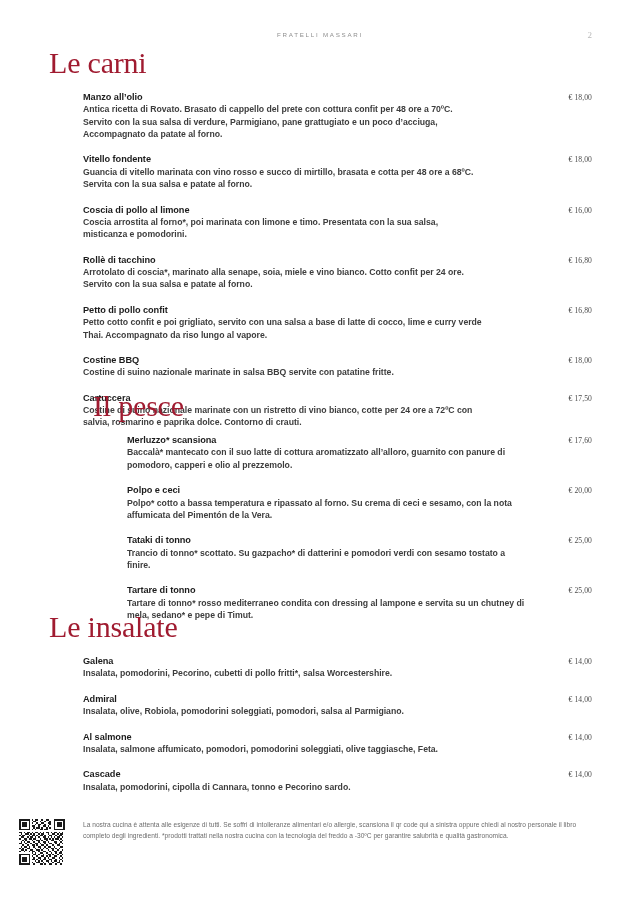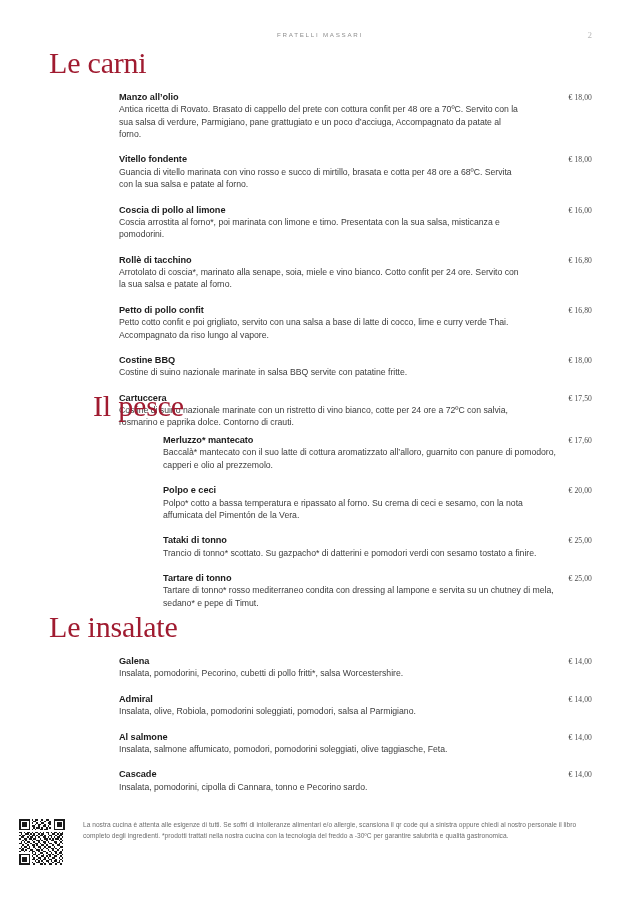--- a/index.html
+++ b/index.html
@@ -69,21 +69,20 @@
 
   
   .dish-list {
     margin-top: 13px;
     padding-left: 83px;
     padding-right: 48px;
   }
   .dish {
     position: relative;
     margin-bottom: 13px;
-    margin-left: 36px;
   }
   .dish:last-child { margin-bottom: 0; }
 
   .dish-head {
     display: flex;
     align-items: baseline;
     justify-content: space-between;
   }
   .dish-name {
     font-size: 9.2px;
@@ -96,21 +95,21 @@
     font-size: 7.6px;
     font-weight: 400;
     color: #4a4a4a;
     white-space: nowrap;
     letter-spacing: 0.1px;
     padding-left: 14px;
     font-family: Liberation Serif, serif;
   }
   .dish-desc {
     font-size: 8.7px;
-    font-weight: 400;
+    font-weight: 700;
     color: #3d3d3d;
     line-height: 1.42;
     max-width: 400px;
     letter-spacing: -0.02px;
   }
 
   
   .footer {
     position: absolute;
     left: 0;
@@ -201,21 +200,21 @@
             </div>
             <div class="dish-desc">Costine di suino nazionale marinate con un ristretto di vino bianco, cotte per 24 ore a 72ºC con salvia, rosmarino e paprika dolce. Contorno di crauti.</div>
           </div>
         </div>
       </div>
       <div class="section" style="top: 391px; padding-left: 44px;">
         <div class="section-title">Il pesce</div>
         <div class="dish-list">
           <div class="dish">
             <div class="dish-head">
-              <div class="dish-name">Merluzzo* mantecato</div>
+              <div class="dish-name">Merluzzo* scansiona</div>
               <div class="dish-price">€ 17,60</div>
             </div>
             <div class="dish-desc">Baccalà* mantecato con il suo latte di cottura aromatizzato all’alloro, guarnito con panure di pomodoro, capperi e olio al prezzemolo.</div>
           </div>
           <div class="dish">
             <div class="dish-head">
               <div class="dish-name">Polpo e ceci</div>
               <div class="dish-price">€ 20,00</div>
             </div>
             <div class="dish-desc">Polpo* cotto a bassa temperatura e ripassato al forno. Su crema di ceci e sesamo, con la nota affumicata del Pimentón de la Vera.</div>

